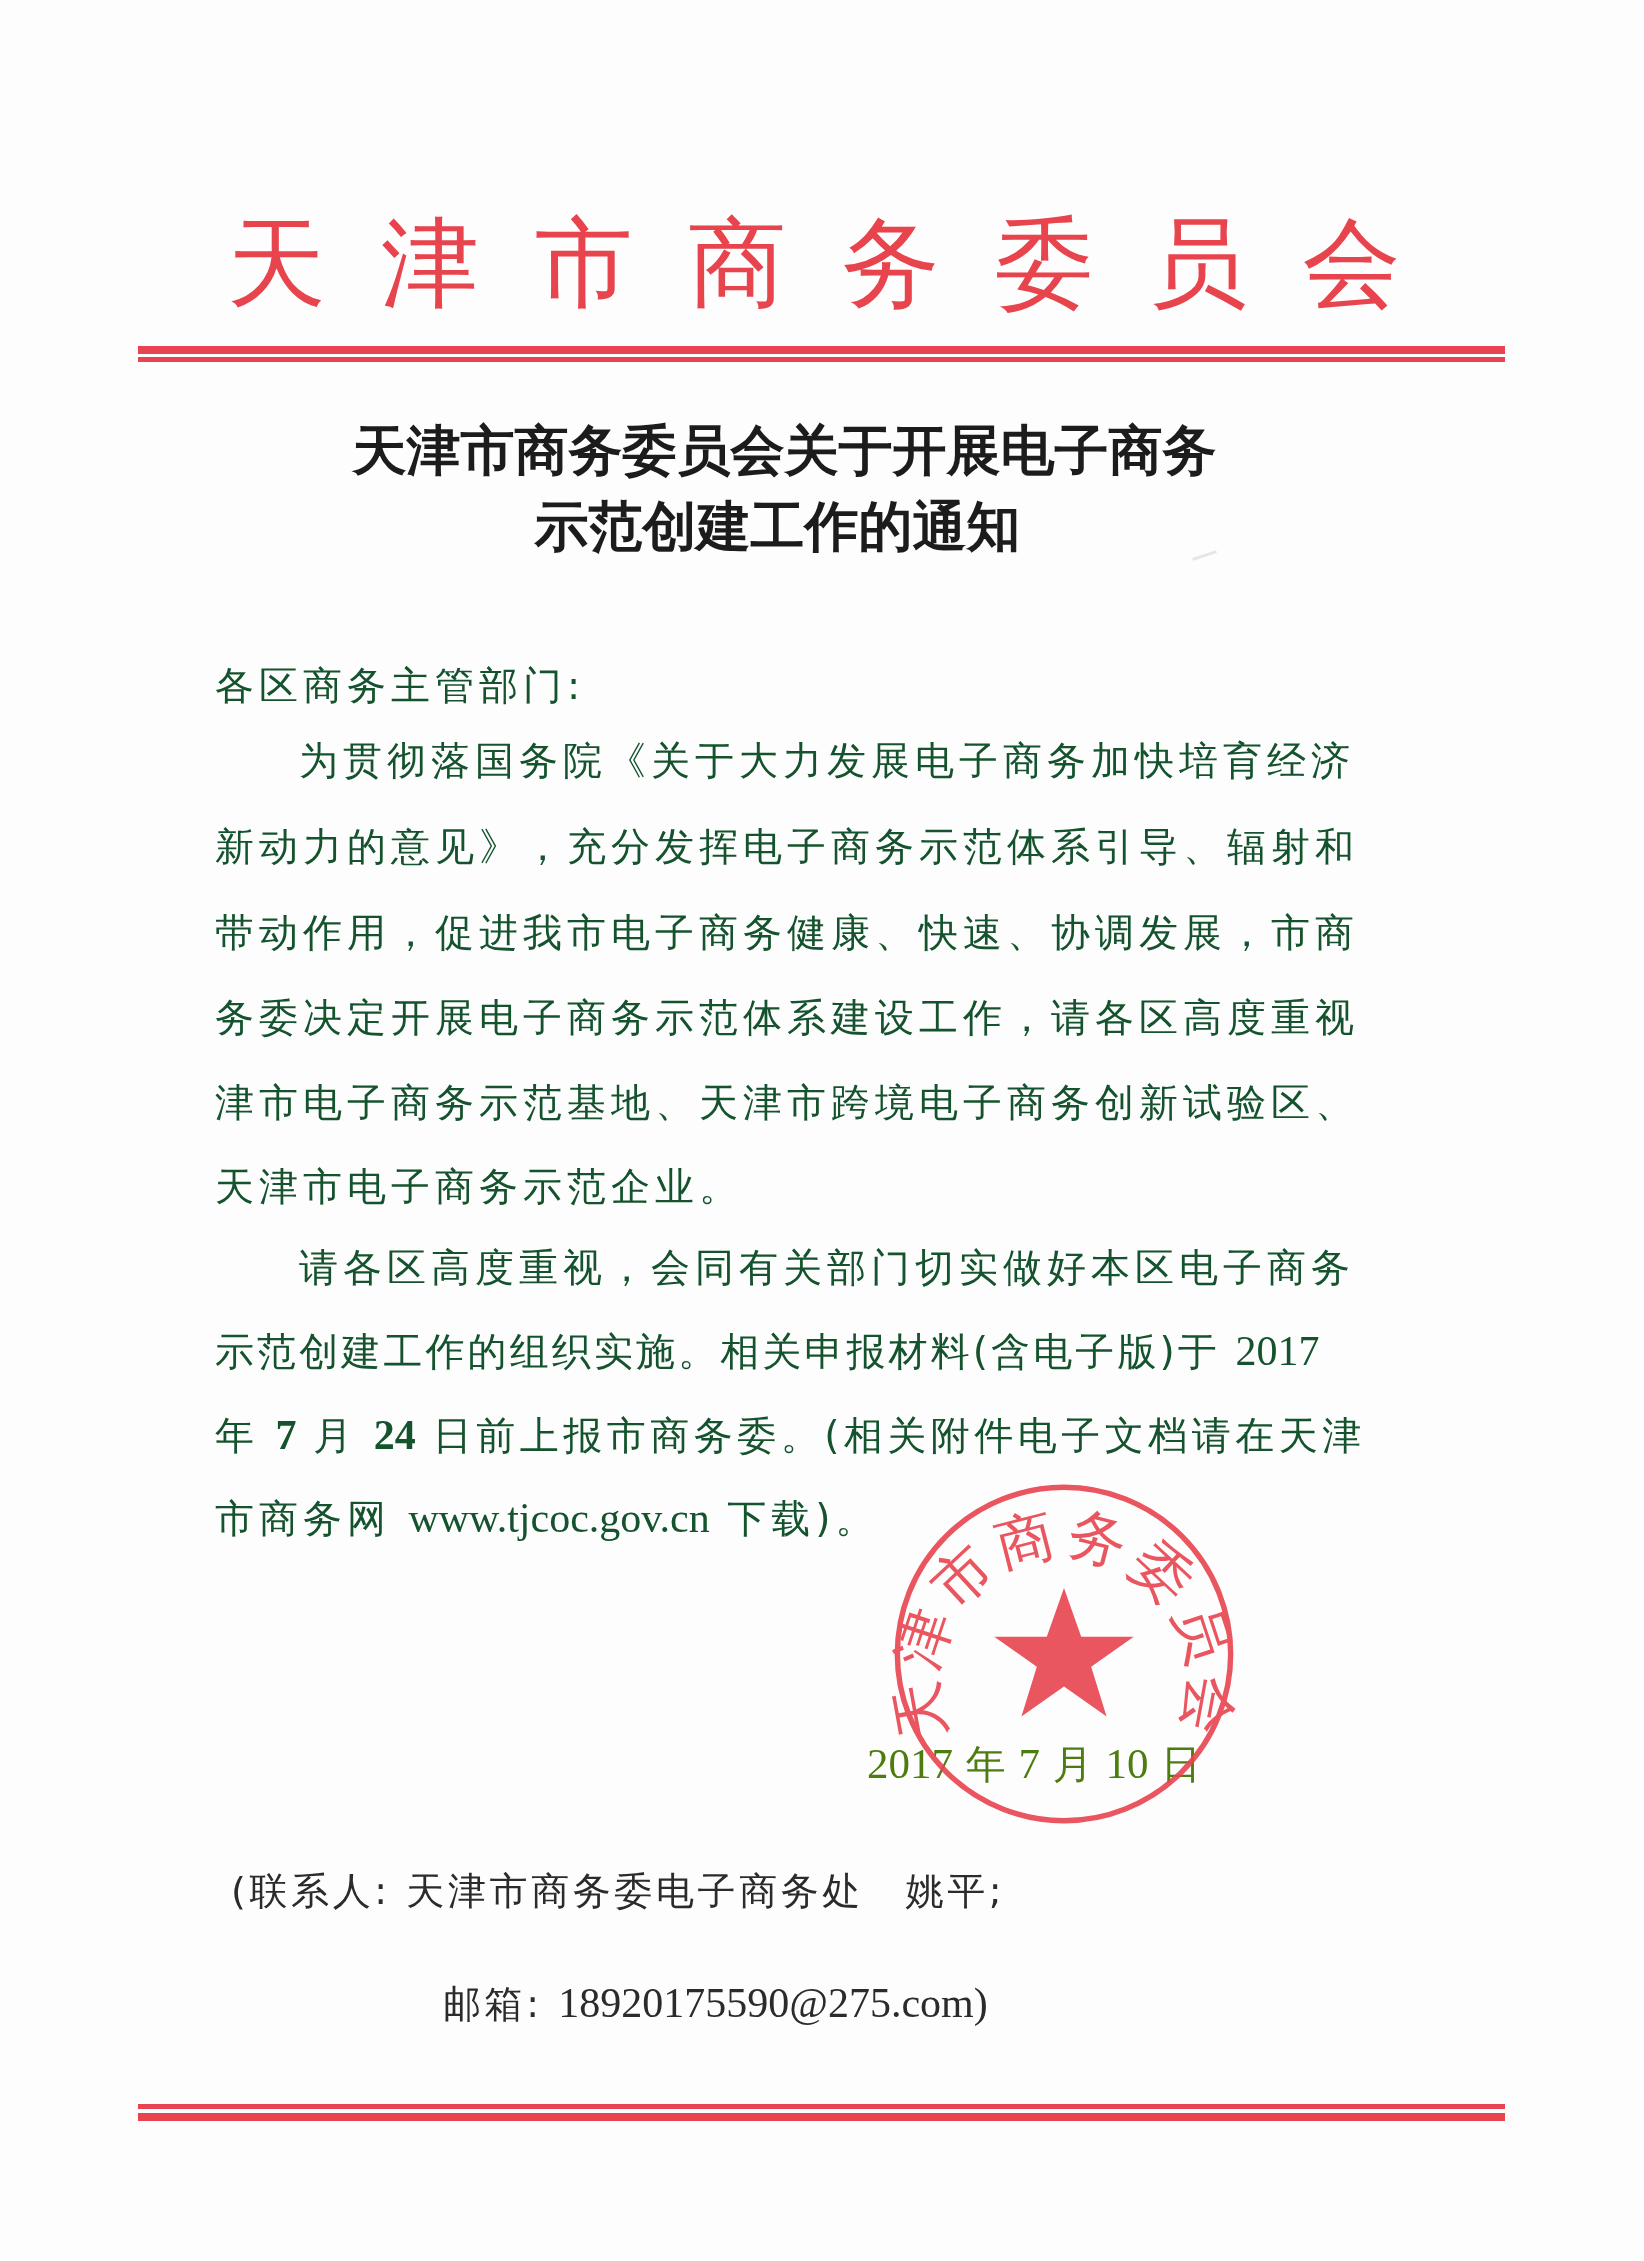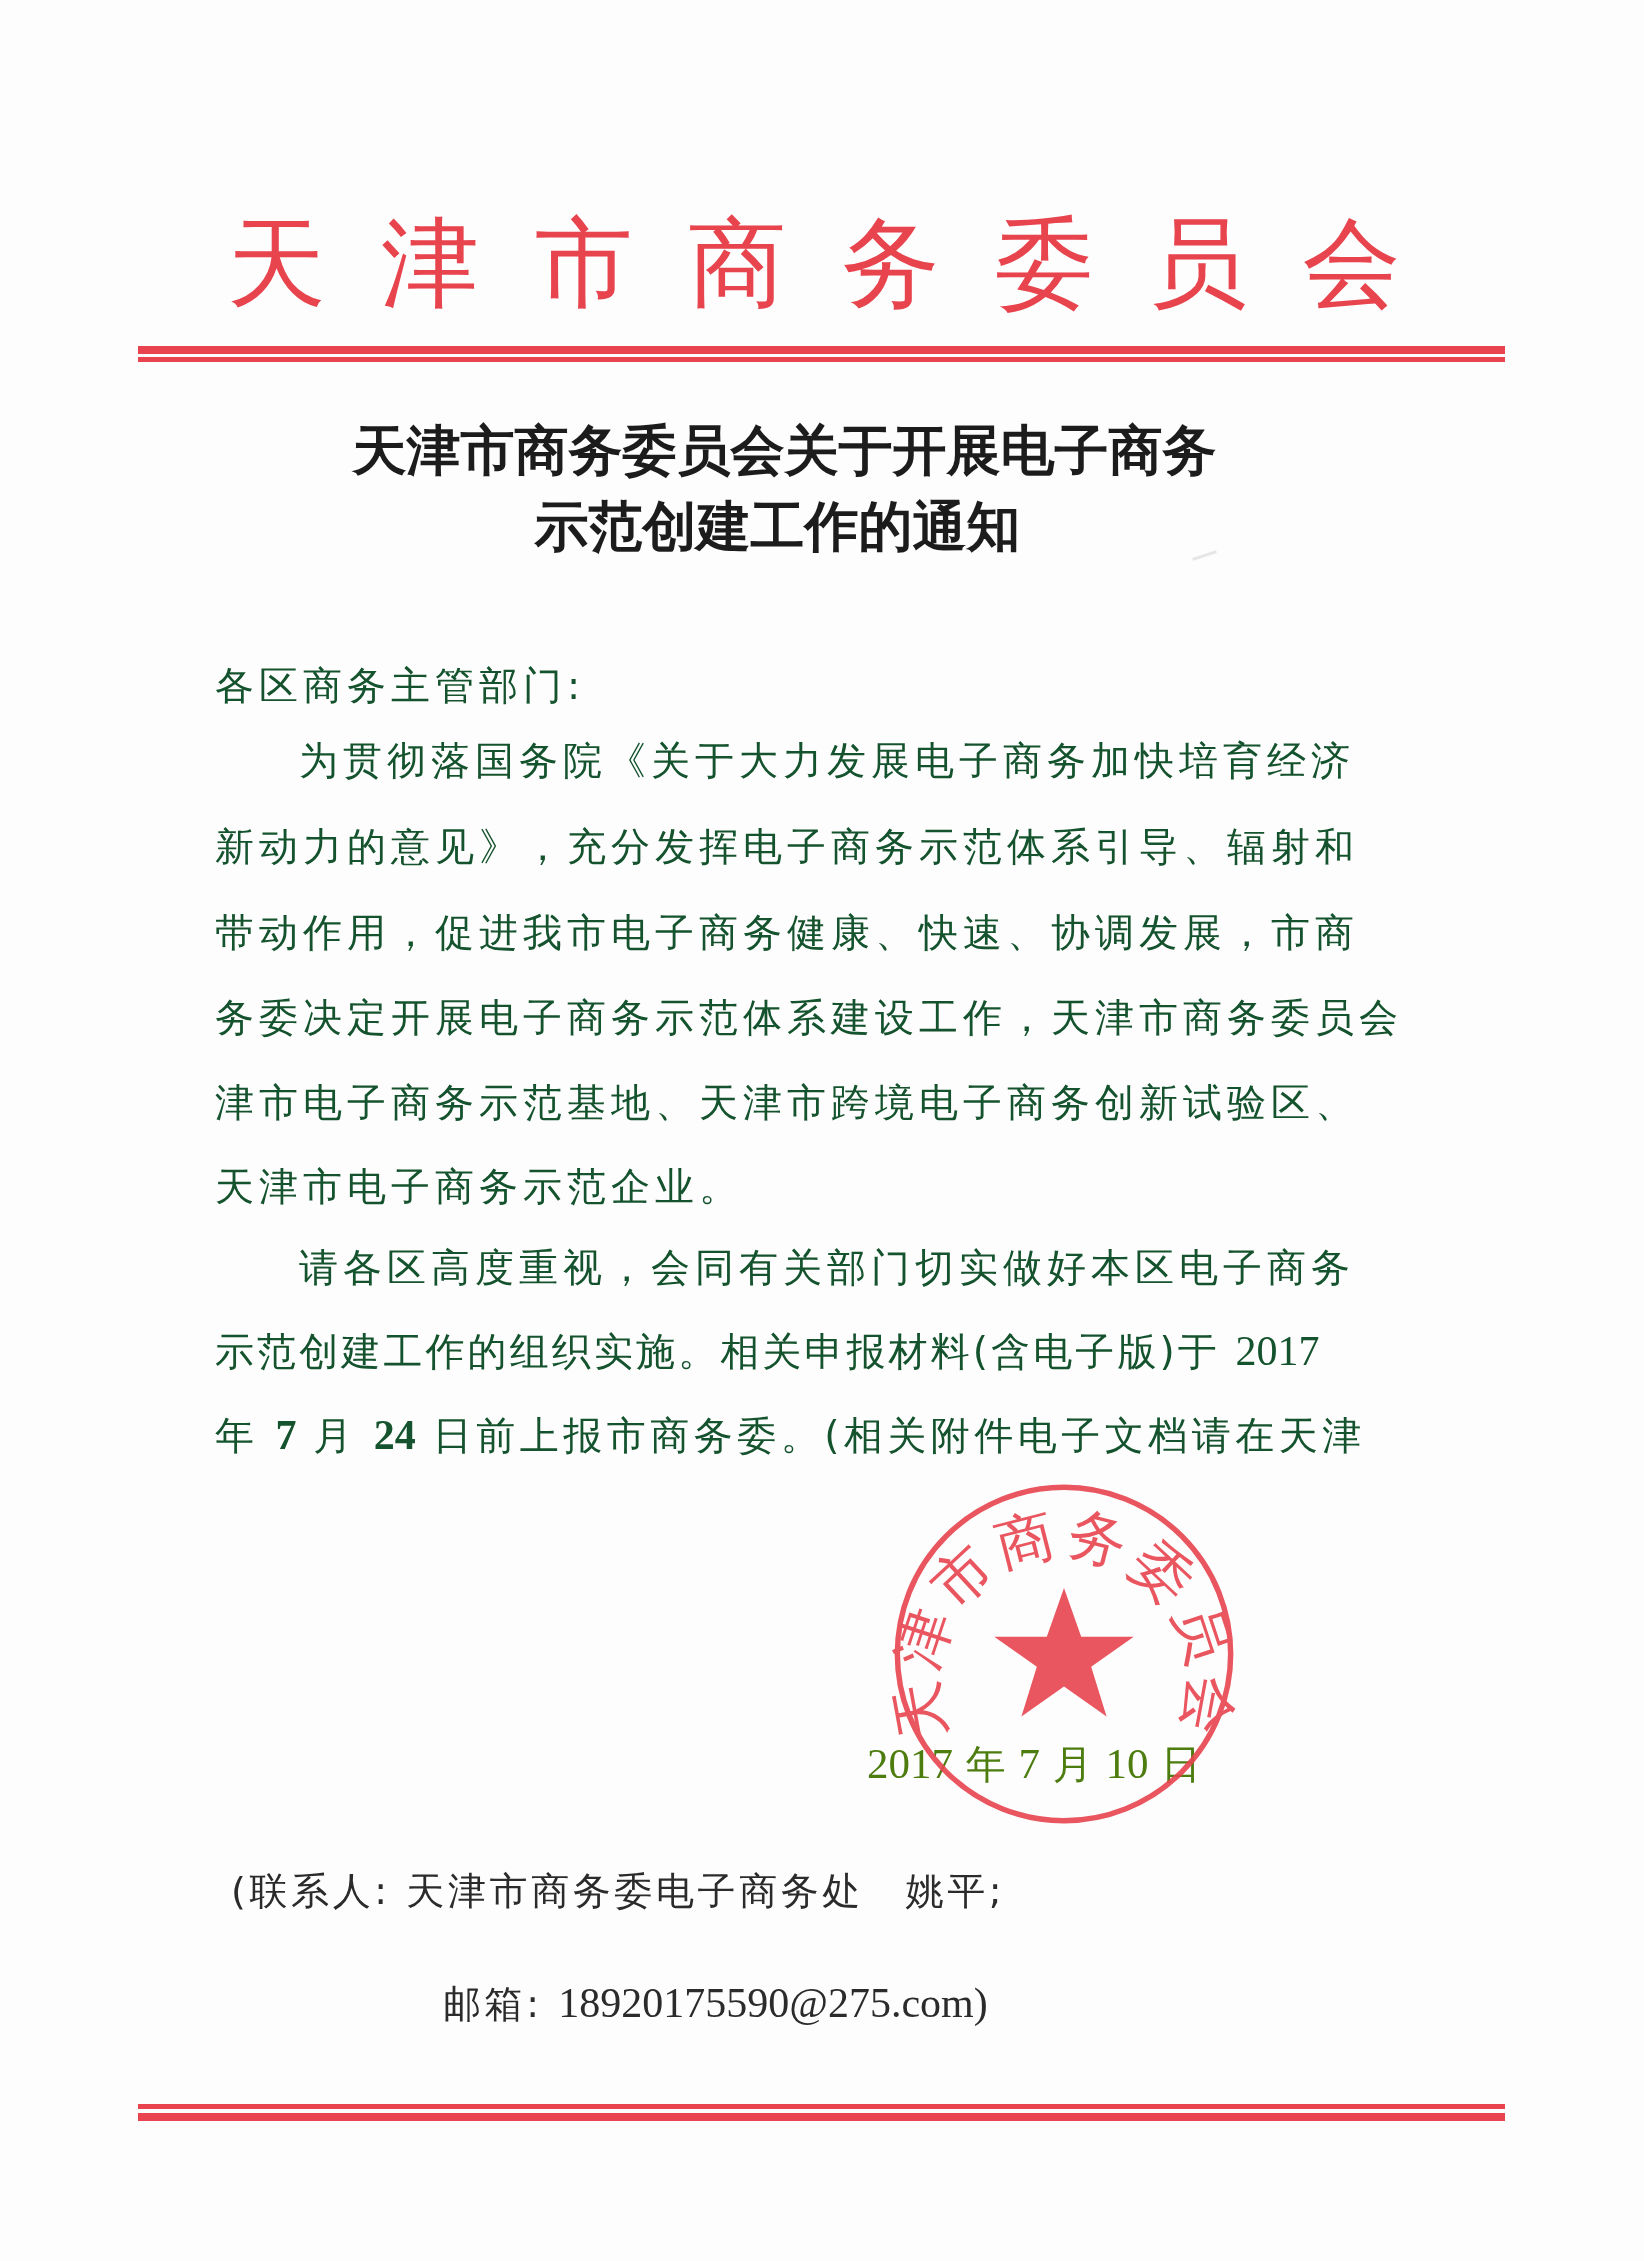--- a/index.html
+++ b/index.html
@@ -132,35 +132,40 @@
   <div class="doc-title l1">天津市商务委员会关于开展电子商务</div>
   <div class="doc-title l2">示范创建工作的通知</div>
 
   <div class="scan-mark" style="left:1192px; top:554px; width:25px; height:2.7px; transform:rotate(-18deg);"></div>
 
   <div class="body-line" style="top:659px;">各区商务主管部门:</div>
 
   <div class="body-line indent" style="top:734px;">为贯彻落国务院《关于大力发展电子商务加快培育经济</div>
   <div class="body-line" style="top:820px;">新动力的意见》，充分发挥电子商务示范体系引导、辐射和</div>
   <div class="body-line" style="top:906px;">带动作用，促进我市电子商务健康、快速、协调发展，市商</div>
-  <div class="body-line" style="top:991px;">务委决定开展电子商务示范体系建设工作，天津市商务委员会</div>
+  <div class="body-line" style="top:991px;">务委决定开展电子商务示范体系建设工作，请各区高度重视</div>
   <div class="body-line" style="top:1076px;">津市电子商务示范基地、天津市跨境电子商务创新试验区、</div>
   <div class="body-line indent" style="top:1241px;">请各区高度重视，会同有关部门切实做好本区电子商务</div>
 
   <div class="body-line" style="top:1160px;">天津市电子商务示范企业。</div>
   <div class="body-line" style="top:1324px; letter-spacing:3.1px;">
     <span>示范创建工作的组织实施。相关申报材料(含电子版)于</span>
     <span class="latin">2017</span>
   </div>
   <div class="body-line" style="top:1408px; letter-spacing:4.5px;">
     <span>年</span>
     <span class="latin" style="font-weight:bold;">7</span>
     <span>月</span>
     <span class="latin" style="font-weight:bold;">24</span>
     <span>日前上报市商务委。(相关附件电子文档请在天津</span>
+  </div>
+  <div class="body-line" style="top:1491px;">
+    <span>市商务网</span>
+    <span class="latin">www.tjcoc.gov.cn</span>
+    <span>下载)。</span>
   </div>
 
   <svg class="stamp" viewBox="0 0 382 382">
     <defs>
       <path id="sealArc" d="M 75 300 A 140 140 0 1 1 307 300" fill="none"></path>
     </defs>
     <circle cx="191" cy="191" r="184" fill="none" stroke="#e8444e" stroke-width="6"></circle>
     <text font-family="DejaVu Serif, serif" font-size="64" fill="#e8444e" letter-spacing="6">
       <textPath href="#sealArc" startOffset="50%" text-anchor="middle">天津市商务委员会</textPath>
     </text>

